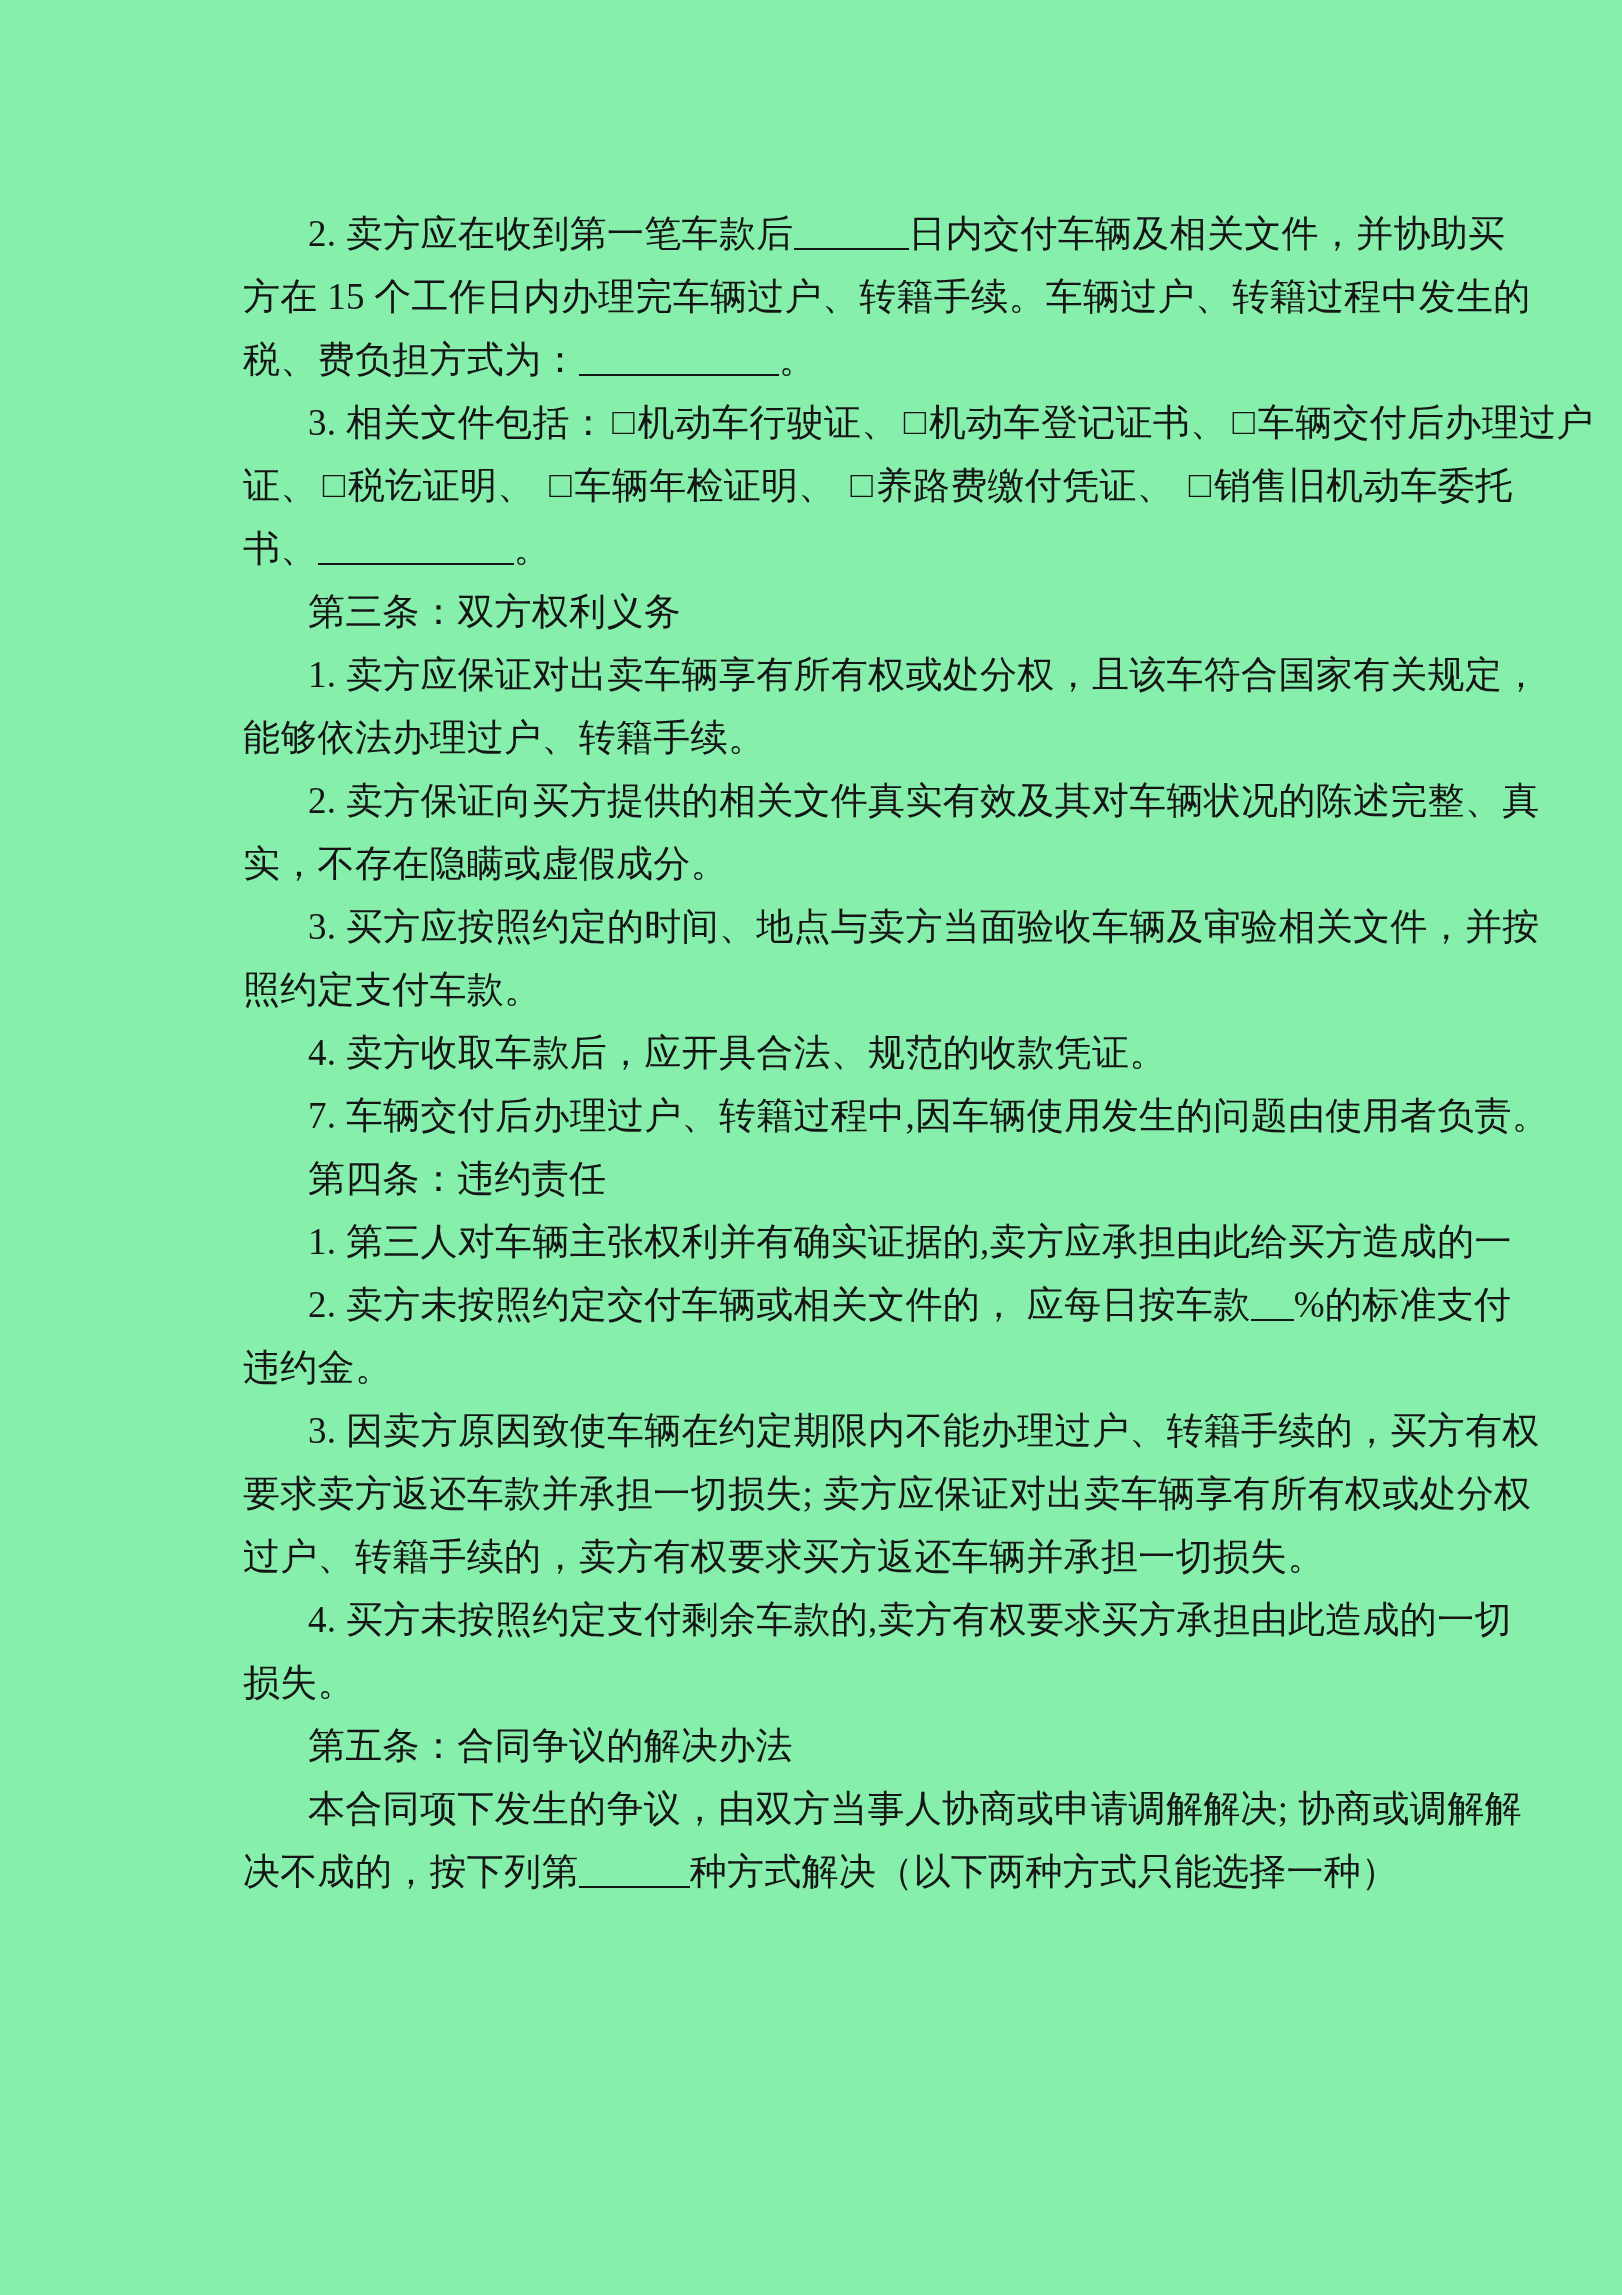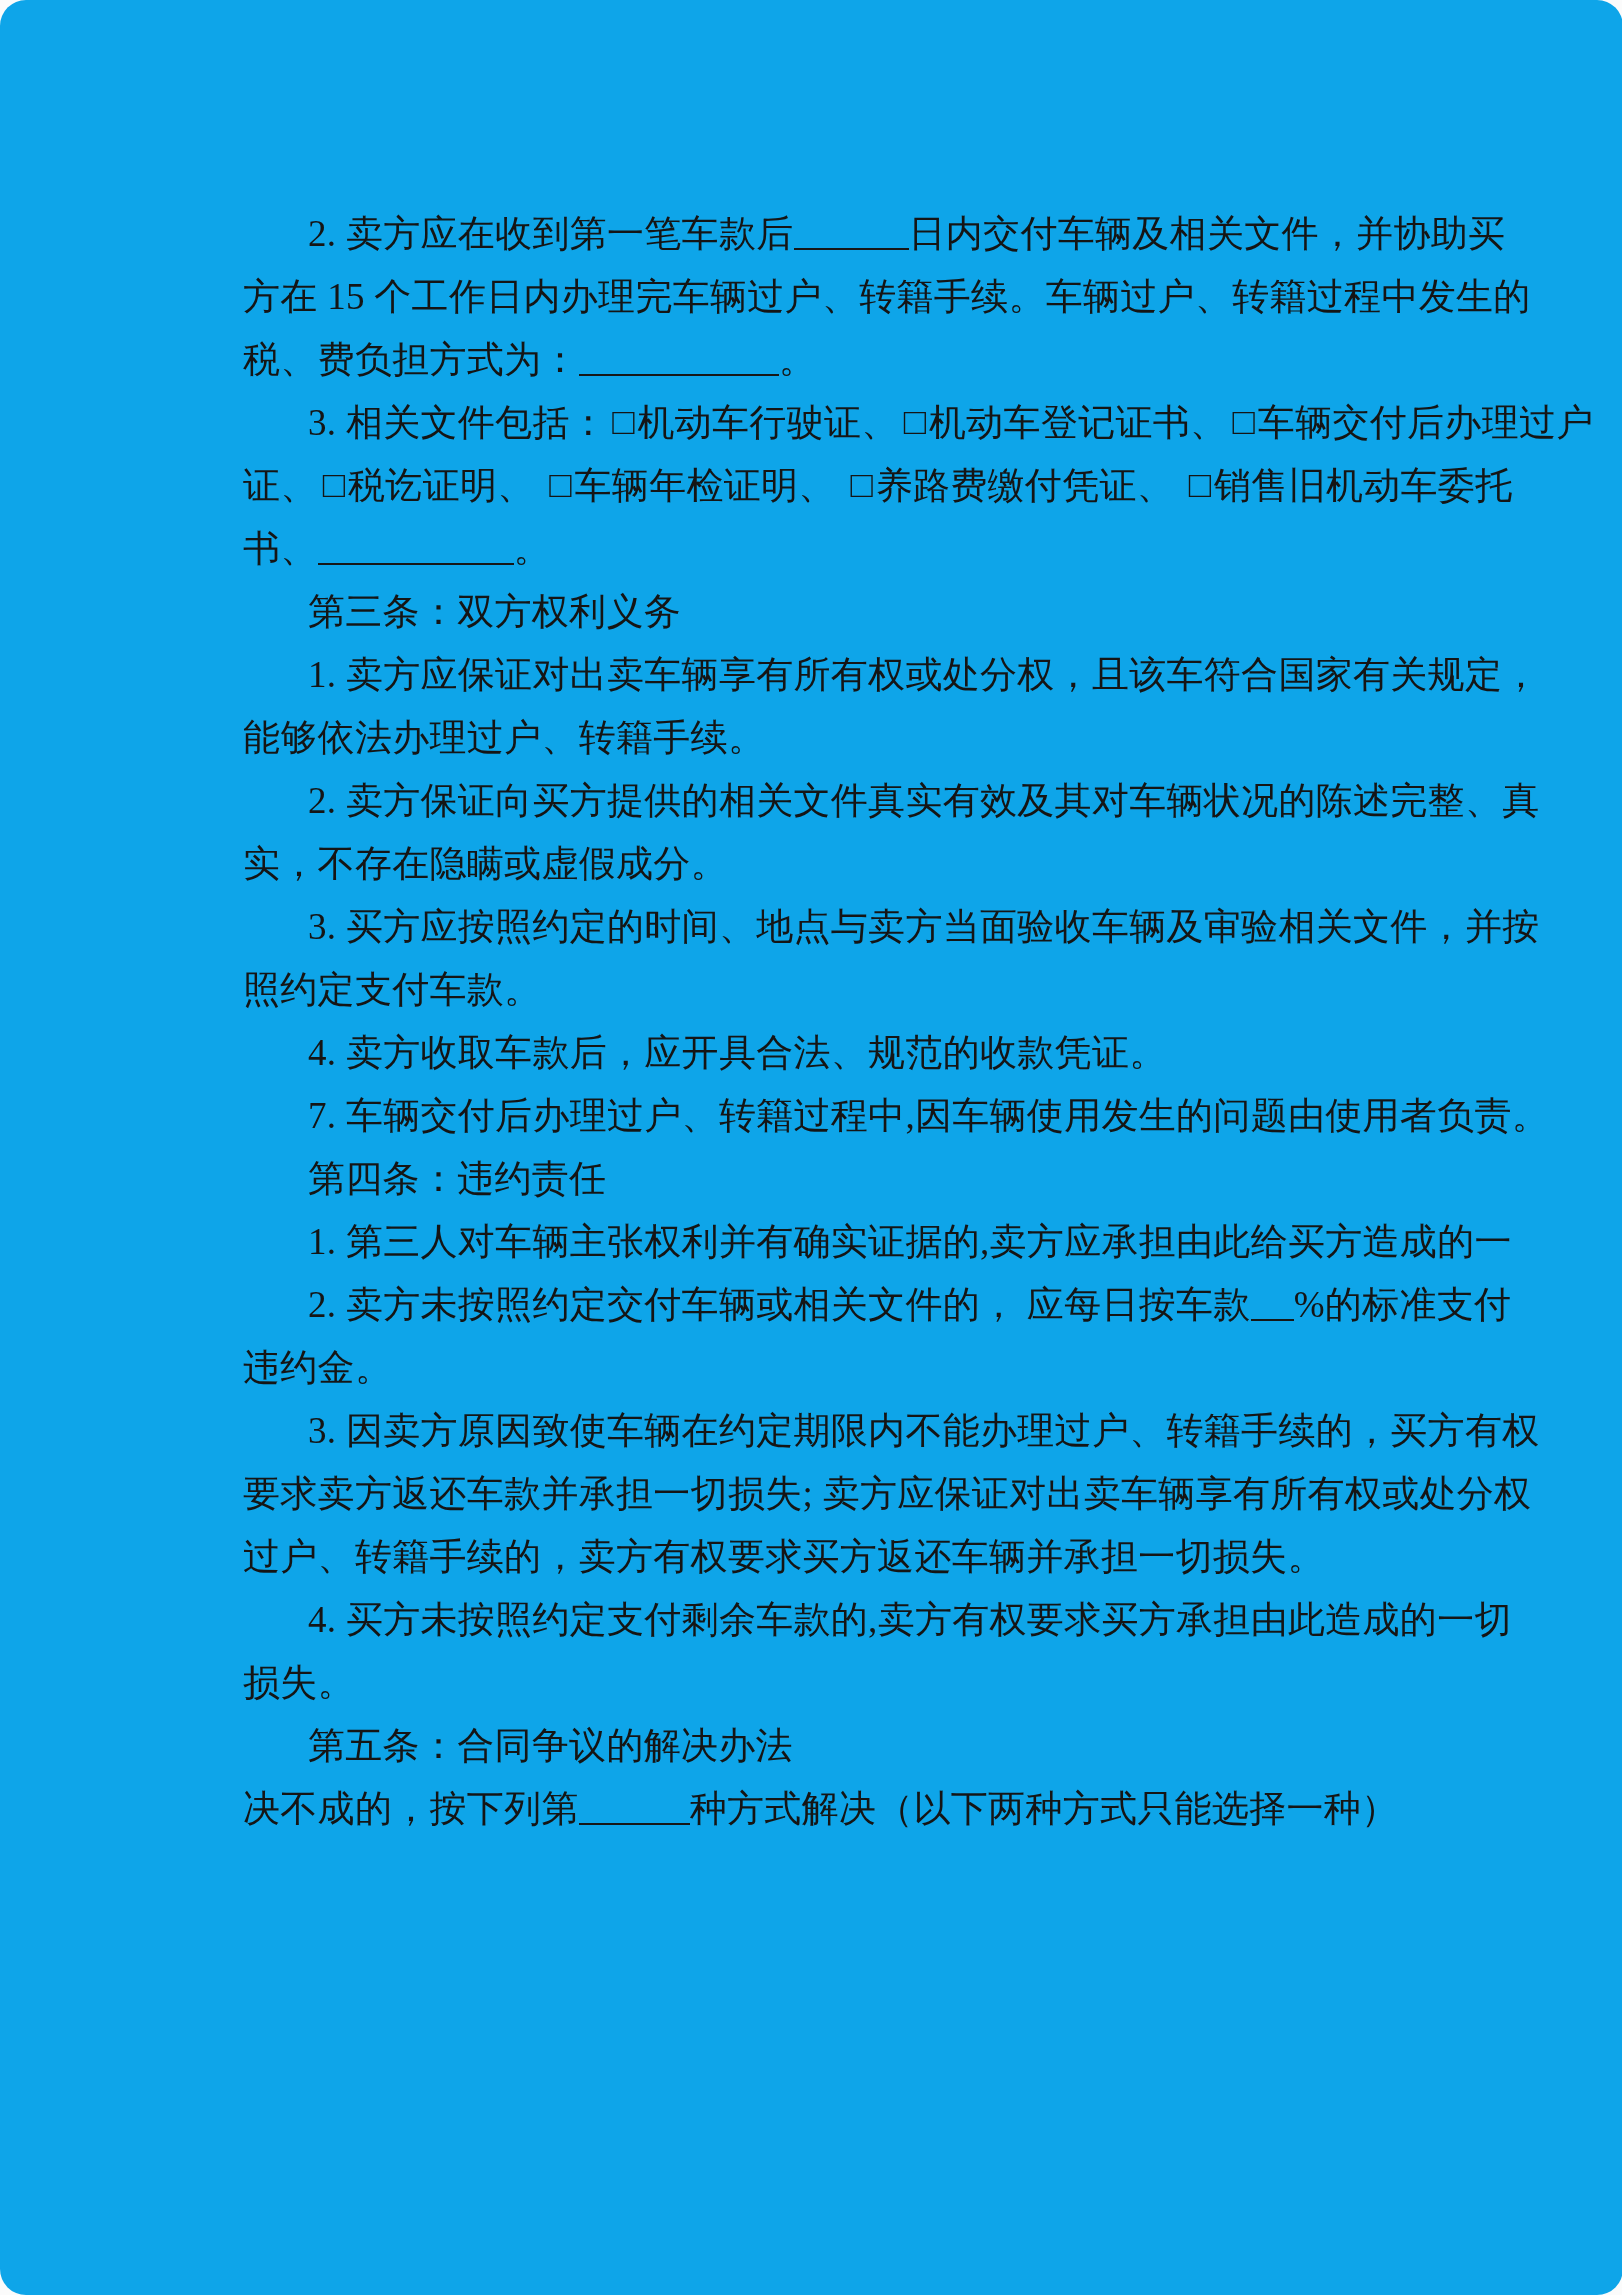--- a/index.html
+++ b/index.html
@@ -9,29 +9,28 @@
   body {
     width: 1623px;
     height: 2295px;
     background: #fbfbfb;
     overflow: hidden;
   }
   .page {
     position: relative;
     width: 1623px;
     height: 2295px;
-    background: #0ea5e9;
+    background: #86efac;
     box-sizing: border-box;
     padding: 202px 228px 0 243px;
     font-family: "Liberation Serif", "DejaVu Serif", serif;
     font-size: 37px;
     line-height: 63px;
     color: #151515;
     letter-spacing: 0.3px;
-    border-radius: 26px;
   }
   .ln {
     white-space: nowrap;
     height: 63px;
   }
   .ln.indent {
     padding-left: 65px;
   }
   .blank {
     display: inline-block;
@@ -68,16 +67,17 @@
       <div class="ln indent"><span>第四条：违约责任</span></div>
       <div class="ln indent"><span>1. 第三人对车辆主张权利并有确实证据的,卖方应承担由此给买方造成的一</span></div>
       <div class="ln indent"><span>2. 卖方未按照约定交付车辆或相关文件的， 应每日按车款</span><span class="blank" style="width: 43px;"></span><span>%的标准支付</span></div>
       <div class="ln"><span>违约金。</span></div>
       <div class="ln indent"><span>3. 因卖方原因致使车辆在约定期限内不能办理过户、转籍手续的，买方有权</span></div>
       <div class="ln"><span>要求卖方返还车款并承担一切损失; 卖方应保证对出卖车辆享有所有权或处分权</span></div>
       <div class="ln"><span>过户、转籍手续的，卖方有权要求买方返还车辆并承担一切损失。</span></div>
       <div class="ln indent"><span>4. 买方未按照约定支付剩余车款的,卖方有权要求买方承担由此造成的一切</span></div>
       <div class="ln"><span>损失。</span></div>
       <div class="ln indent"><span>第五条：合同争议的解决办法</span></div>
+      <div class="ln indent"><span>本合同项下发生的争议，由双方当事人协商或申请调解解决; 协商或调解解</span></div>
       <div class="ln"><span>决不成的，按下列第</span><span class="blank" style="width: 111px;"></span><span>种方式解决（以下两种方式只能选择一种）</span></div>
     </div>
 </div>
 
 
 </body></html>

